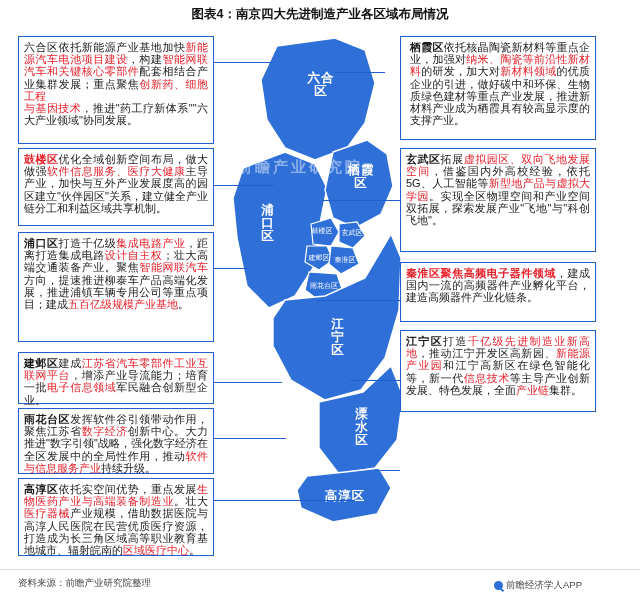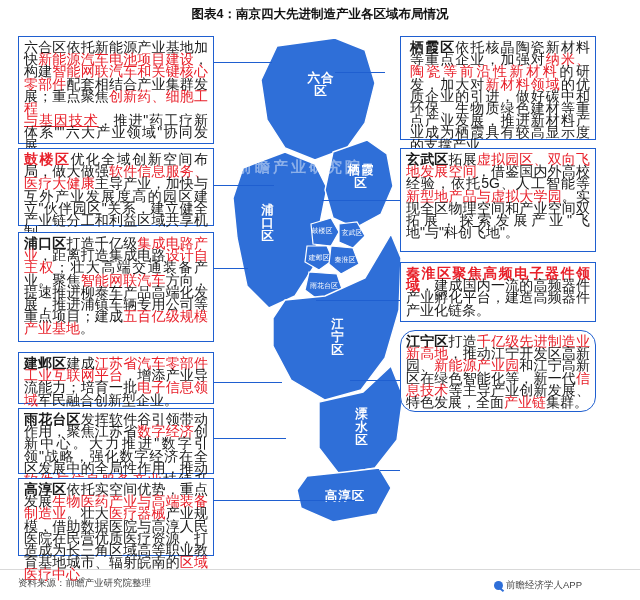--- a/index.html
+++ b/index.html
@@ -58,29 +58,29 @@
     font-weight: normal;
   }
 
   
   .box {
     position: absolute;
     border: 1px solid #1f5fd0;
     background: #ffffff;
     box-sizing: border-box;
     padding: 4px 5px;
-    font-size: 14px;
+    font-size: 11px;
     line-height: 12.2px;
     color: #1a1a1a;
     text-align: justify;
     z-index: 5;
   }
   .box .hl { color: #e8202a; }
   .box .hlb { color: #e8202a; font-weight: bold; }
-  .box .u { text-decoration: underline; }
+  .box .u { }
   .box .b { font-weight: bold; }
 
   
   .conn {
     position: absolute;
     background: #1f5fd0;
     z-index: 1;
   }
   .conn.h { height: 1px; }
 
@@ -250,21 +250,21 @@
   </div>
 
   <div class="box" style="left:400px; top:148px; width:196px; height:104px;">
     <span><span class="b">玄武区</span>拓展<span class="hl">虚拟园区、双向飞地发展空间</span>，借鉴国内外高校经验，依托5G、人工智能等<span class="hl">新型地产品与虚拟大学园</span>。实现全区物理空间和产业空间双拓展，探索发展产业"飞地"与"科创飞地"。</span>
   </div>
 
   <div class="box" style="left:400px; top:262px; width:196px; height:60px;">
     <span><span class="hlb">秦淮区聚焦高频电子器件领域</span>，建成国内一流的高频器件产业孵化平台，建造高频器件产业化链条。</span>
   </div>
 
-  <div class="box" style="left:400px; top:330px; width:196px; height:82px;border-radius:15px;">
+  <div class="box" style="left:400px; top:330px; width:196px; height:82px;">
     <span><span class="b">江宁区</span>打造<span class="hl">千亿级先进制造业新高地</span>，推动江宁开发区高新园、<span class="hl">新能源产业园</span>和江宁高新区在绿色智能化等，新一代<span class="hl">信息技术</span>等主导产业创新发展、特色发展，全面<span class="hl">产业链</span>集群。</span>
   </div>
 
 
   <div class="wm wm-right">前瞻产业研究院</div>
 
   <div class="footer-rule"></div>
   <div class="source">资料来源：前瞻产业研究院整理</div>
   <div class="brand">
     <span class="qlogo"></span>

